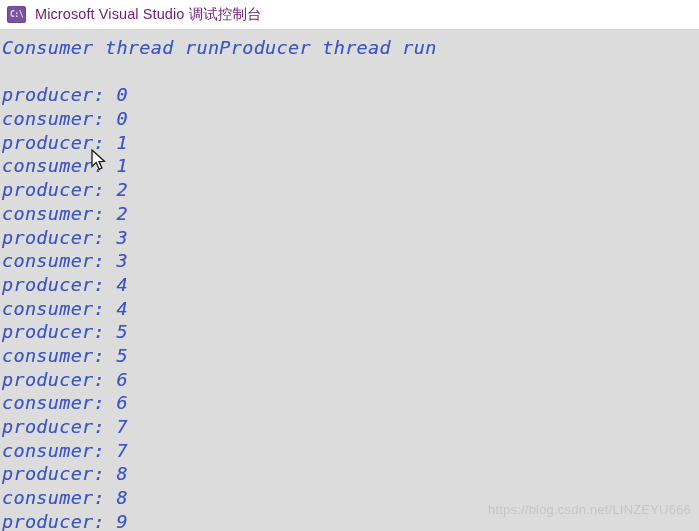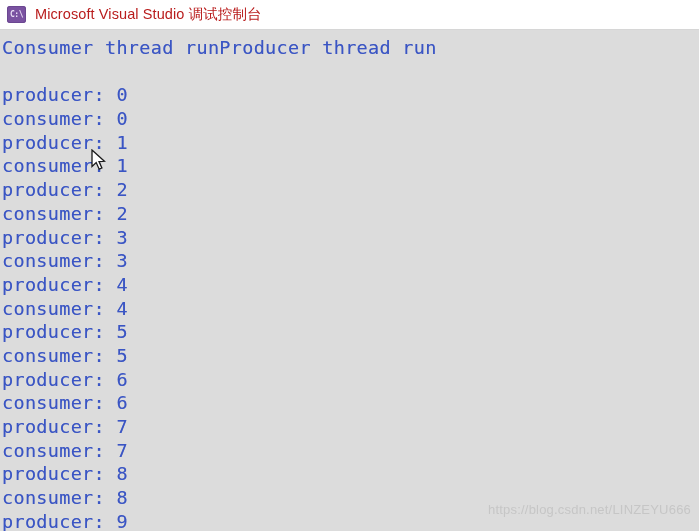--- a/index.html
+++ b/index.html
@@ -51,21 +51,21 @@
     font-size: 8px;
     font-weight: bold;
     color: #e9def5;
     letter-spacing: -0.5px;
     line-height: 1;
   }
   #title-text {
     margin-left: 9px;
     font-family: "Liberation Sans", sans-serif;
     font-size: 14.5px;
-    color: #b91c1c;
+    color: #701a75;
     white-space: nowrap;
     letter-spacing: 0.1px;
   }
 
   
   #console-area {
     position: absolute;
     left: 0;
     top: 31px;
     width: 699px;
@@ -82,20 +82,21 @@
     font-size: 18.5px;
     line-height: 23.7px;
     color: #3a55c4;
     white-space: pre;
     letter-spacing: 0.3px;
     text-shadow: 0 0 0.6px rgba(58,85,196,0.45);
   }
   #console-output .line {
     display: block;
     height: 23.7px;
+    font-style: italic;
   }
   #console-output .blank {
     display: block;
     height: 23.7px;
   }
 
   
   #watermark {
     position: absolute;
     right: 8px;

